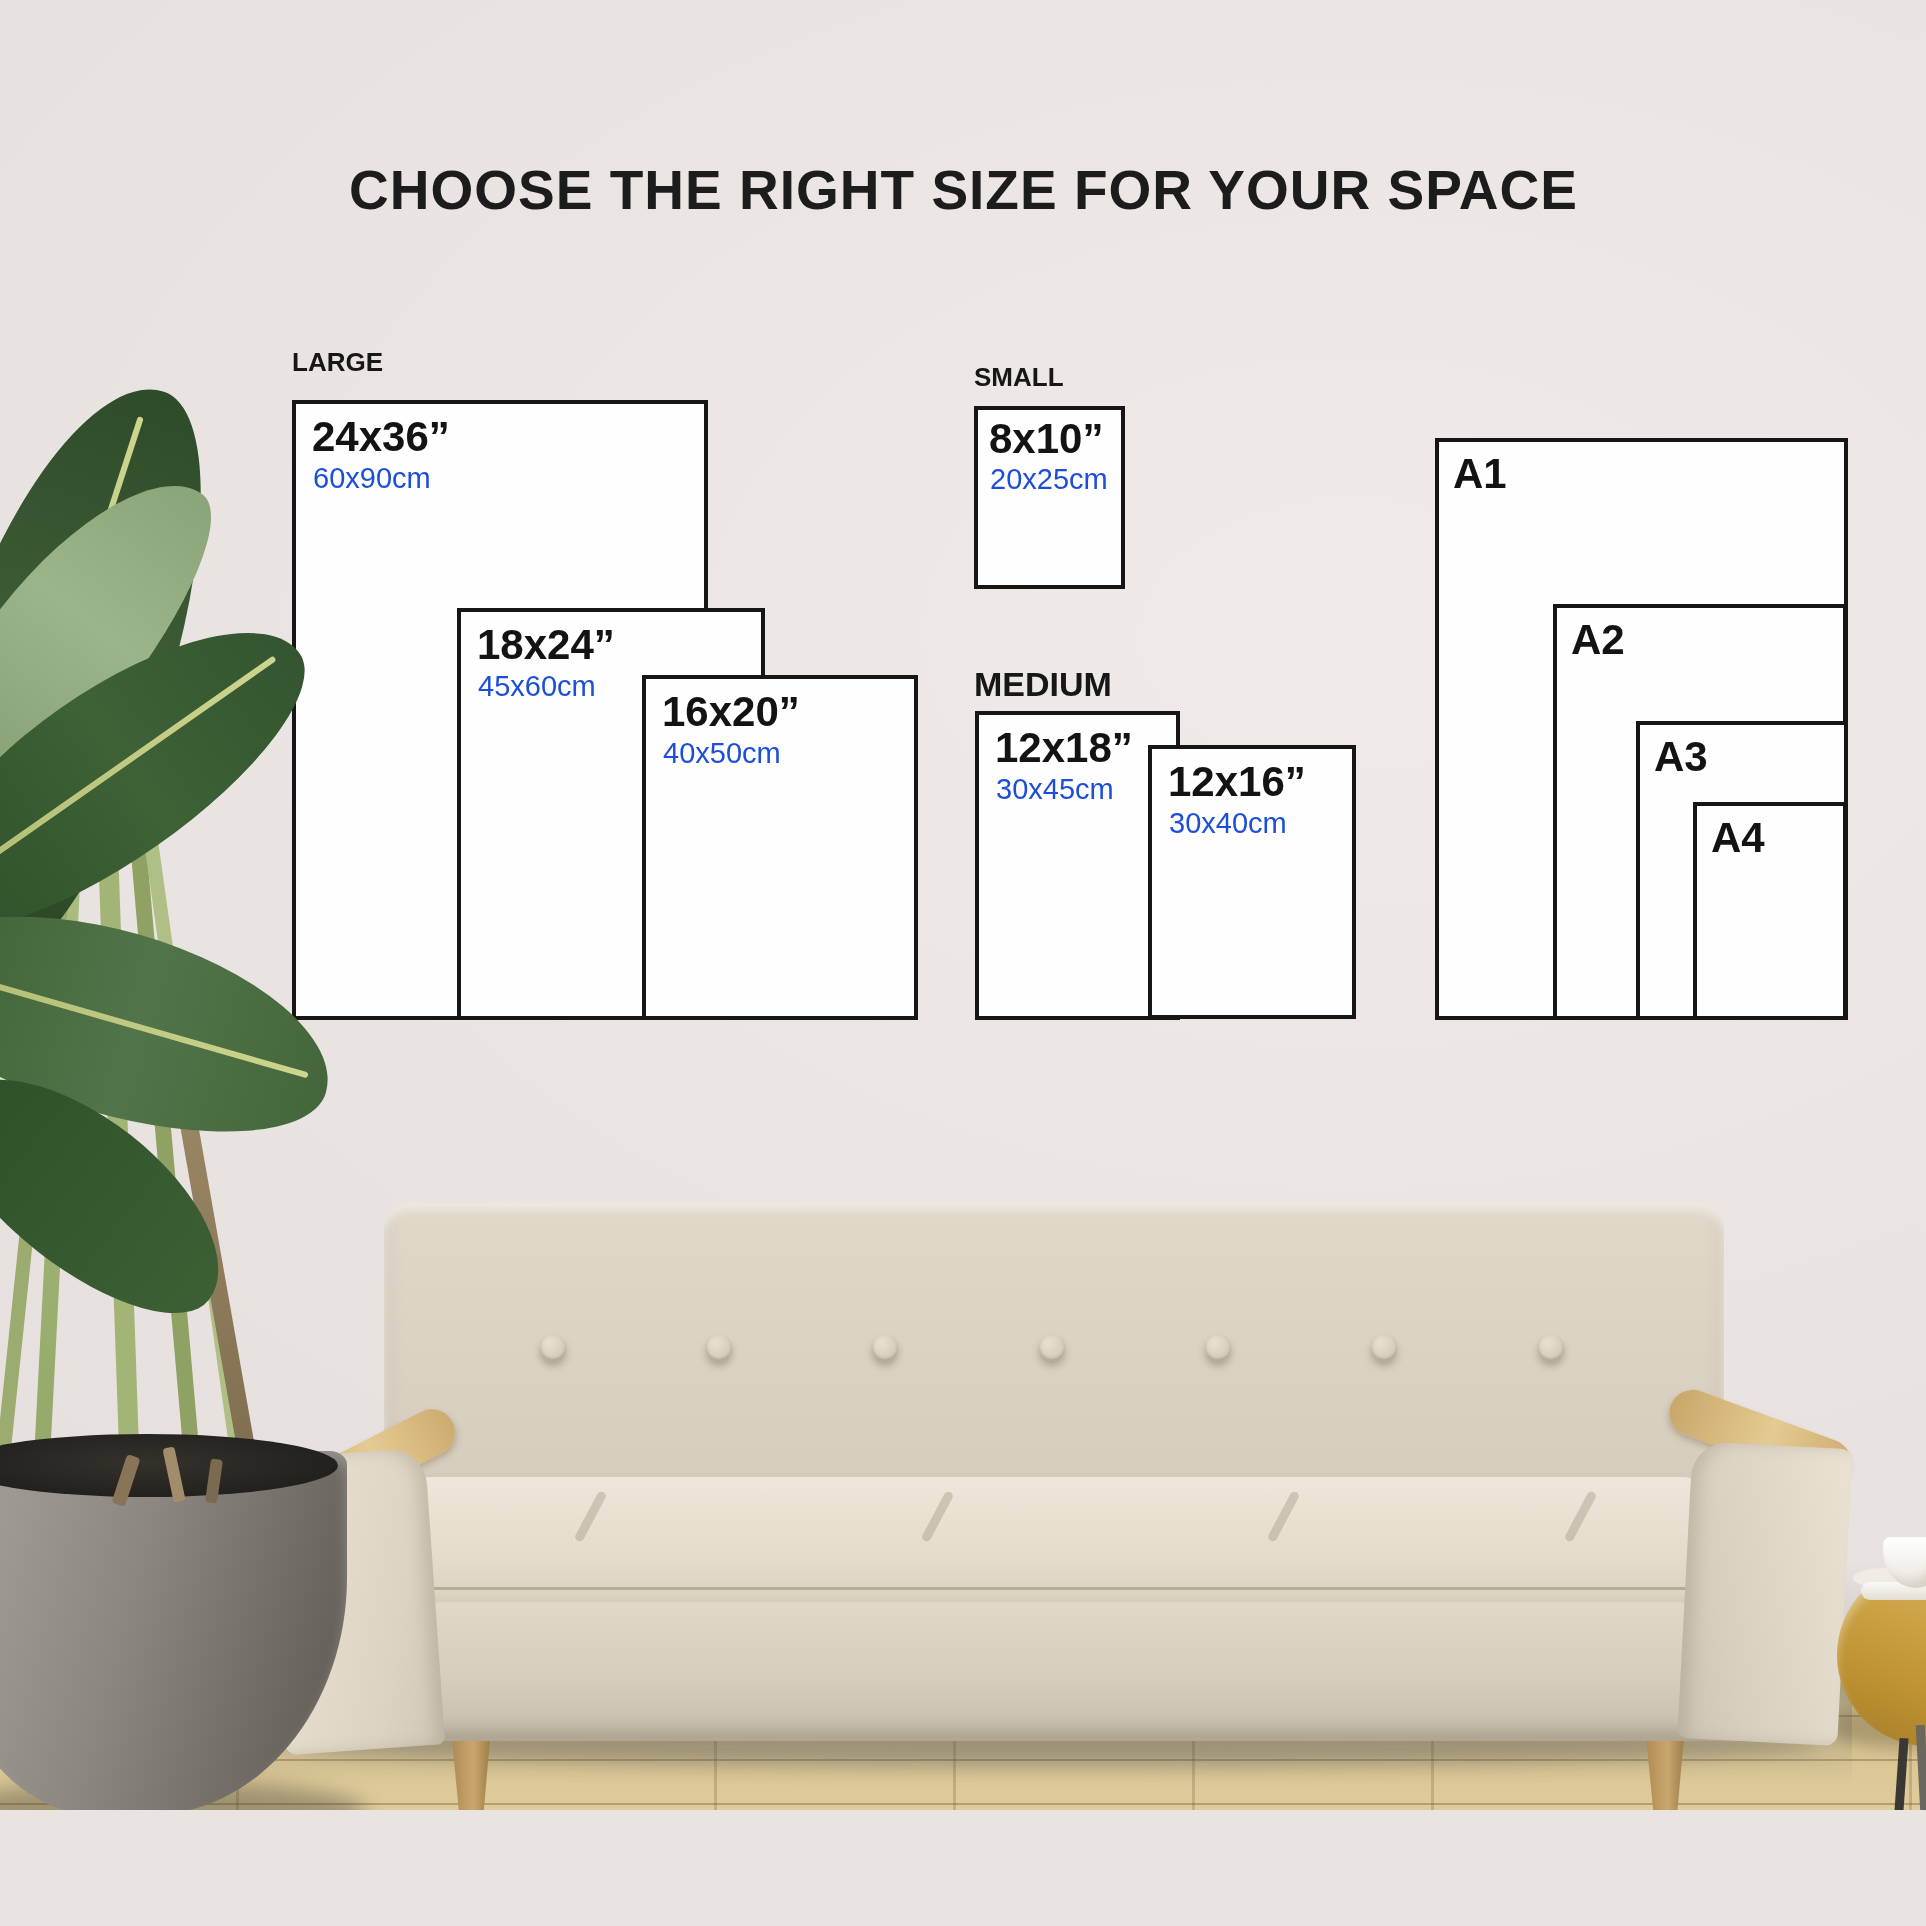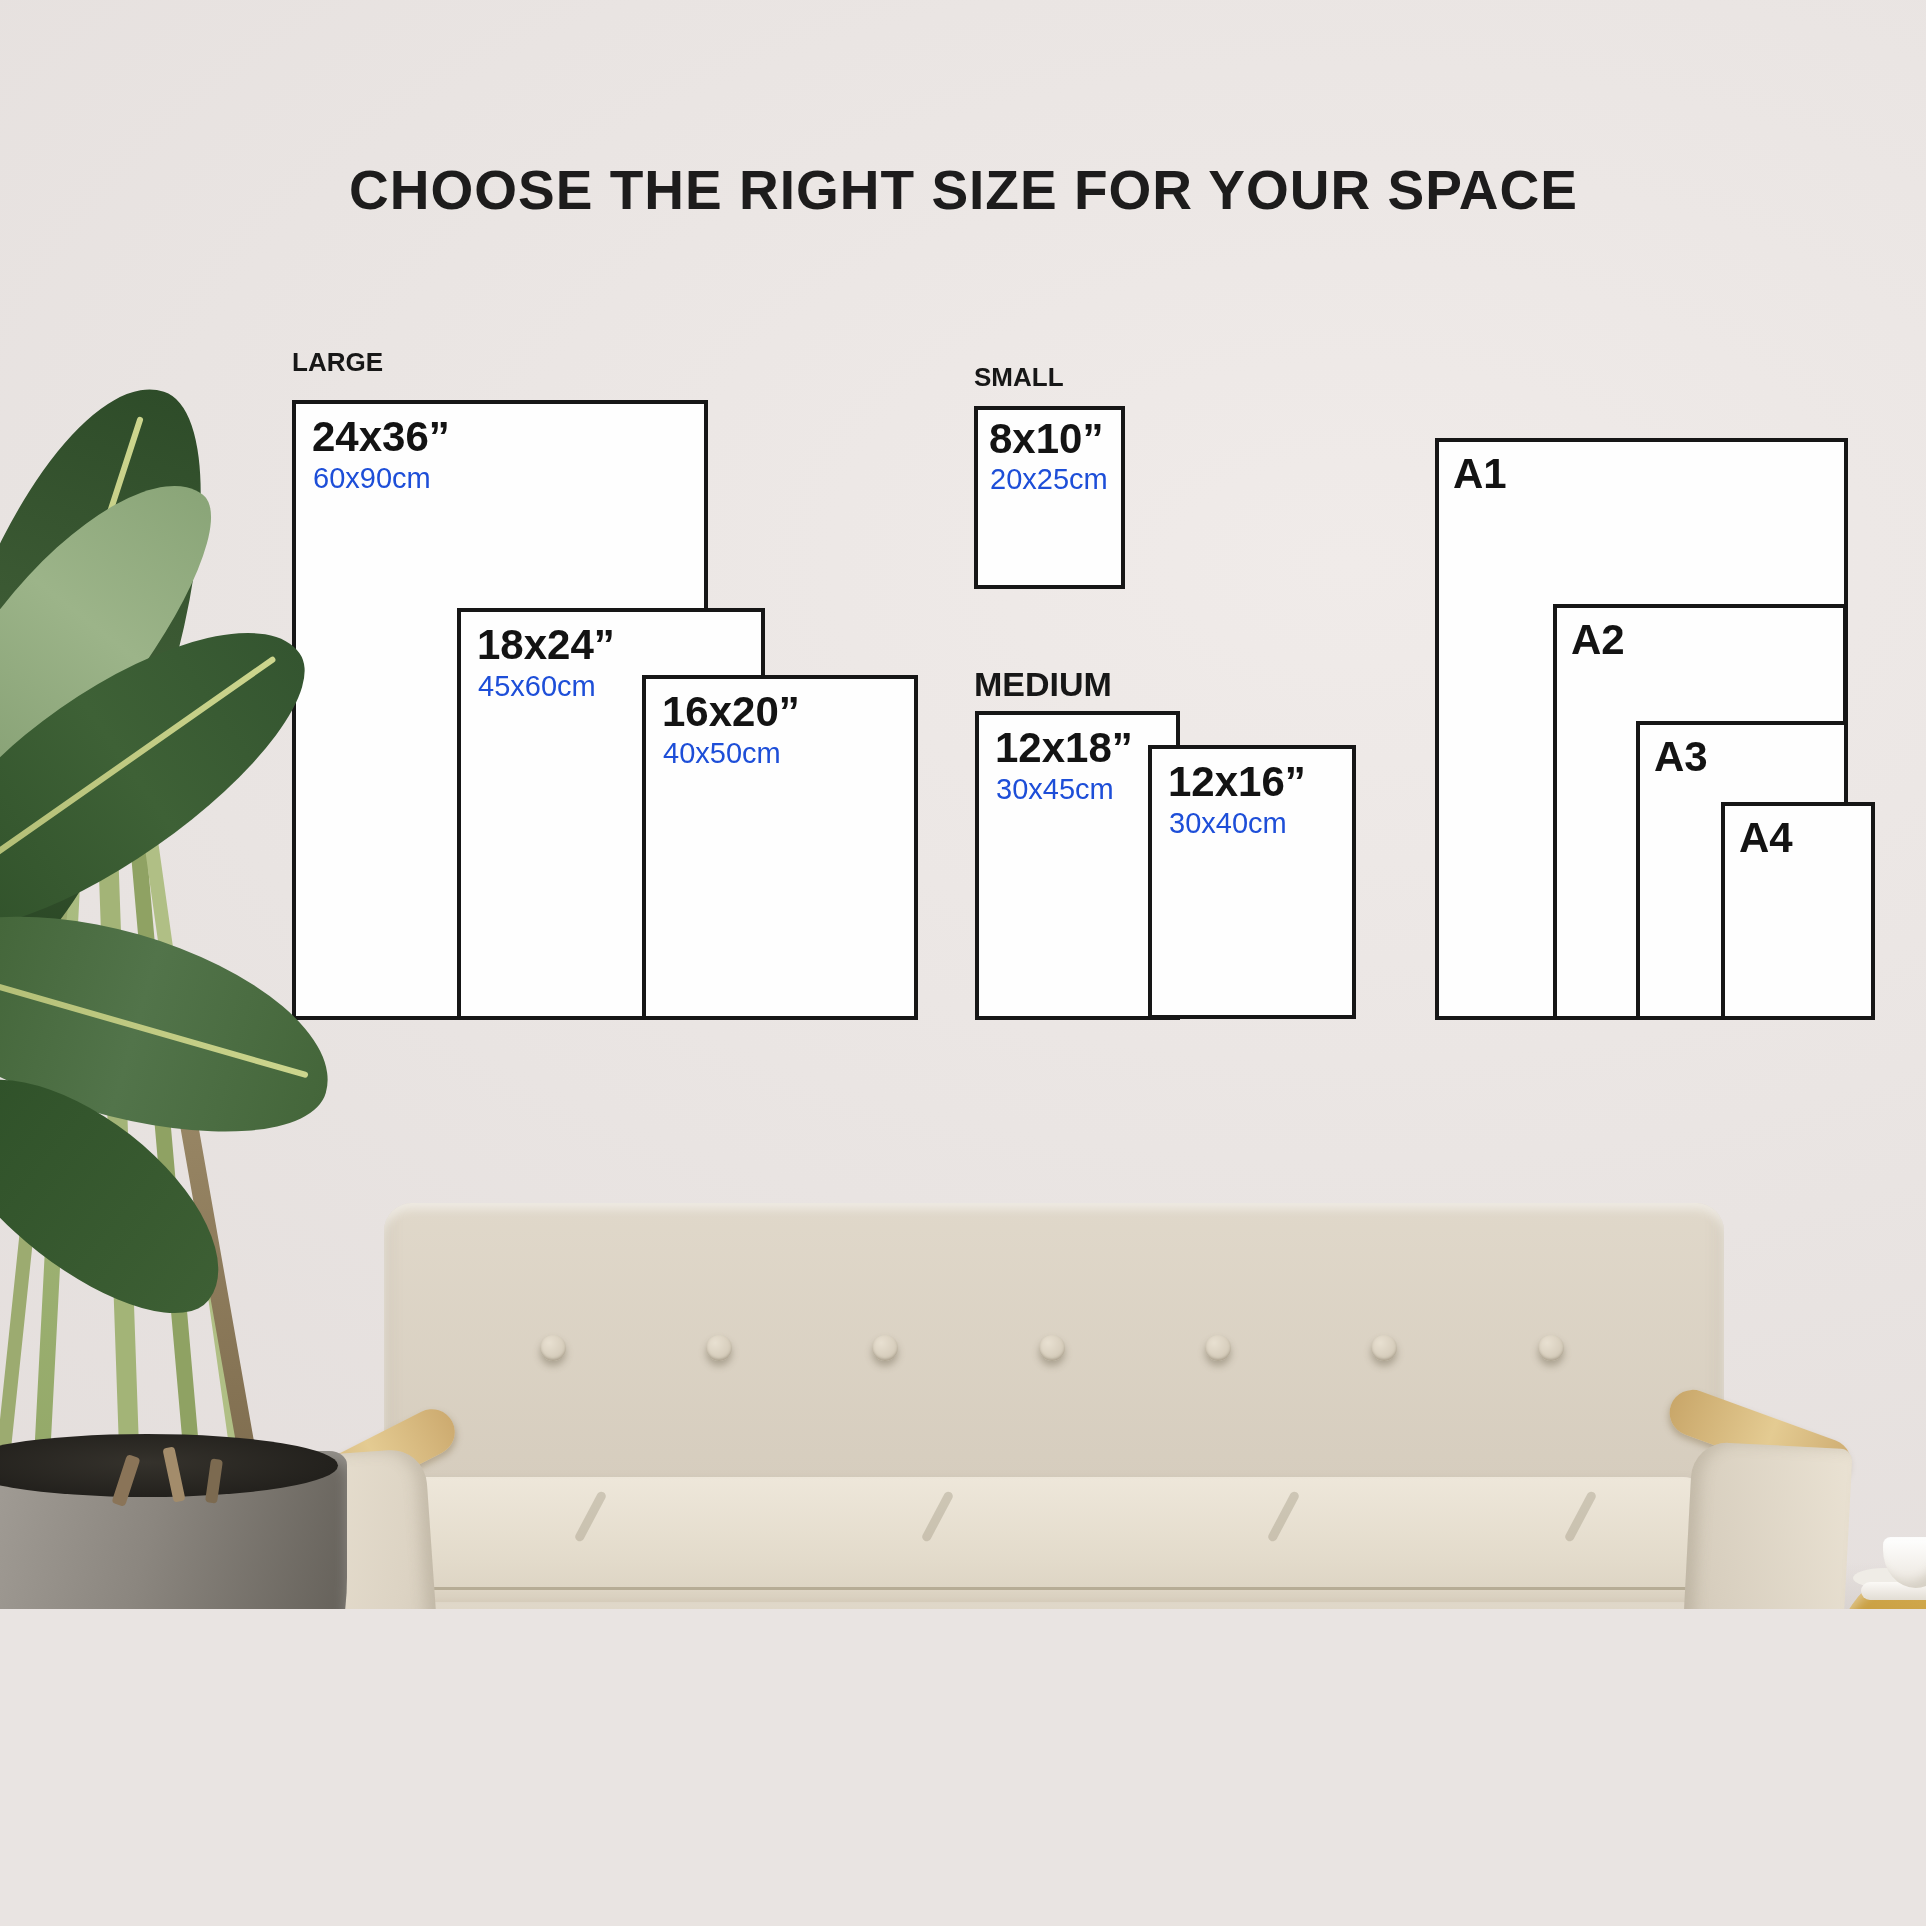--- a/index.html
+++ b/index.html
@@ -1,16 +1,16 @@
 <!DOCTYPE html>
 <html><head>
 <meta charset="utf-8">
 <style>
   html,body{margin:0;padding:0;background:#e9e4e2;}
-  .scene{position:relative;width:1927px;height:1609px;overflow:hidden;
+  .scene{position:relative;width:1927px;height:1810px;overflow:hidden;
          font-family:"Liberation Sans","DejaVu Sans",sans-serif;
          background:radial-gradient(130% 90% at 70% 35%, #f0ebe9 0%, #e9e4e2 48%, #e2dcda 100%);}
 
   
   .wall-bottom{position:absolute;left:0;top:1562px;width:100%;height:113px;
       background:linear-gradient(180deg, rgba(120,112,100,0), rgba(110,102,88,.25));}
   .wall-shadow-left{position:absolute;left:0;top:1590px;width:465px;height:85px;
       background:linear-gradient(180deg, rgba(58,55,44,.06), rgba(52,50,40,.55));}
   .floor{position:absolute;left:0;top:1673px;width:100%;height:253px;
       background:
@@ -44,21 +44,21 @@
 
   .b2436{left:292px;top:400px;width:416px;height:620px;z-index:4;}
   .b1824{left:457px;top:608px;width:308px;height:412px;z-index:5;}
   .b1620{left:642px;top:675px;width:276px;height:345px;z-index:6;}
   .b810 {left:974px;top:406px;width:151px;height:183px;z-index:4;}
   .b1218{left:975px;top:711px;width:205px;height:309px;z-index:4;}
   .b1216{left:1148px;top:745px;width:208px;height:274px;z-index:5;}
   .ba1{left:1435px;top:438px;width:413px;height:582px;z-index:4;}
   .ba2{left:1553px;top:604px;width:294px;height:416px;z-index:5;}
   .ba3{left:1636px;top:721px;width:212px;height:299px;z-index:6;}
-  .ba4{left:1693px;top:802px;width:154px;height:218px;z-index:7;margin-left:28px;}
+  .ba4{left:1693px;top:802px;width:154px;height:218px;z-index:7;}
 
   
   .sofa-back{position:absolute;left:384px;top:1203px;width:1340px;height:396px;z-index:11;
       background:linear-gradient(180deg,#e0d8ca 0%,#d6cdbe 70%,#cfc6b6 100%);
       border-radius:28px 28px 0 0;
       box-shadow:inset 0 6px 10px rgba(255,255,255,.5), inset 0 -14px 18px rgba(150,140,118,.25);}
   .btn{position:absolute;width:26px;height:26px;border-radius:50%;z-index:12;
       background:radial-gradient(circle at 35% 30%, #e8e0d1, #ccc2b0);
       box-shadow:0 5px 7px rgba(118,108,88,.45), inset 0 -2px 3px rgba(130,120,100,.5);}
   .wood{position:absolute;height:46px;border-radius:24px;z-index:12;

